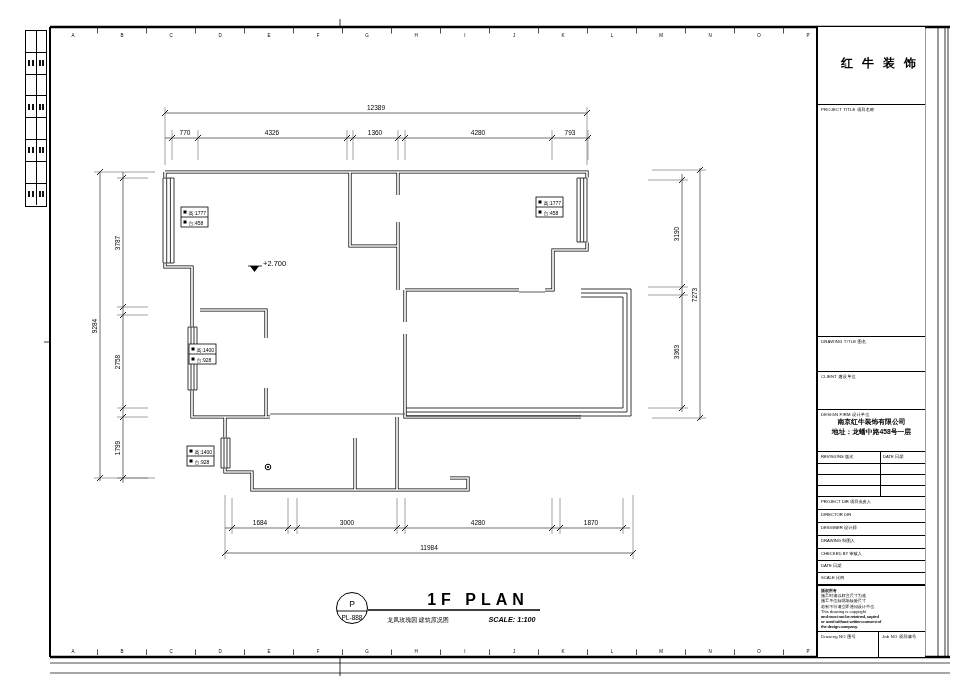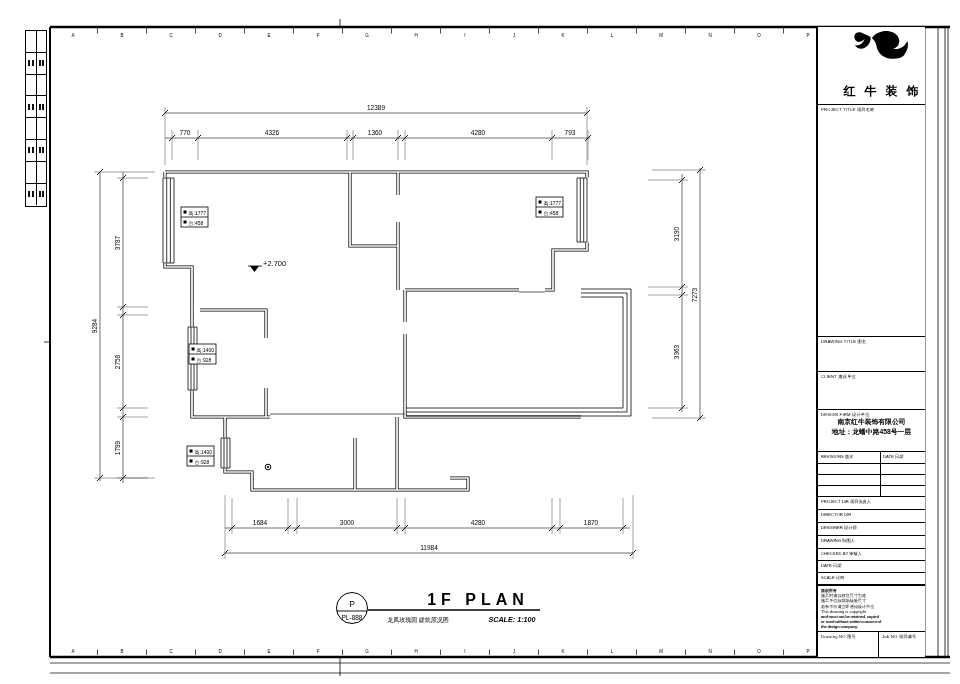--- a/index.html
+++ b/index.html
@@ -4,21 +4,21 @@
 <style>
   html,body{margin:0;padding:0;background:#e8e8e8;}
   #sheet{position:relative;width:960px;height:684px;background:#ffffff;overflow:hidden;
          font-family:"Liberation Sans",sans-serif;color:#000;}
   #plan-svg{position:absolute;left:0;top:0;}
   svg text{font-family:"Liberation Sans",sans-serif;fill:#000;}
   
   #titleblock{position:absolute;left:818px;top:27px;width:107px;height:630px;background:#fff;}
   .tb-cell{position:absolute;left:0;width:100%;border-bottom:1px solid #000;box-sizing:border-box;}
   .tb-label{font-size:4.2px;letter-spacing:.2px;padding:2px 0 0 3px;line-height:5px;}
-  #tb-logo-cell{display:flex;flex-direction:column;align-items:center;justify-content:space-between;padding-left:19px;}
+  #tb-logo-cell{display:flex;flex-direction:row;align-items:center;justify-content:flex-end;padding-left:19px;}
   #tb-brand{font-size:12px;font-weight:bold;letter-spacing:9px;text-indent:9px;margin-bottom:4px;white-space:nowrap;}
   .tb-center{text-align:center;font-size:6.8px;line-height:10px;font-weight:bold;}
   .rev-head{display:flex;border-bottom:1px solid #000;height:12px;box-sizing:border-box;}
   .rev-head div{font-size:4.2px;padding:2px 0 0 3px;box-sizing:border-box;}
   .rev-row{height:11px;border-bottom:1px solid #000;box-sizing:border-box;}
   .rev-col-divider{position:absolute;top:0;bottom:0;left:58%;border-left:1px solid #000;}
   .lab-row{border-bottom:1px solid #000;box-sizing:border-box;}
   .lab-row span{font-size:4.2px;display:block;padding:2px 0 0 3px;}
   #tb-notes{padding:2px 3px;box-sizing:border-box;}
   .note-line{font-size:4.1px;line-height:5.2px;white-space:nowrap;overflow:hidden;}

